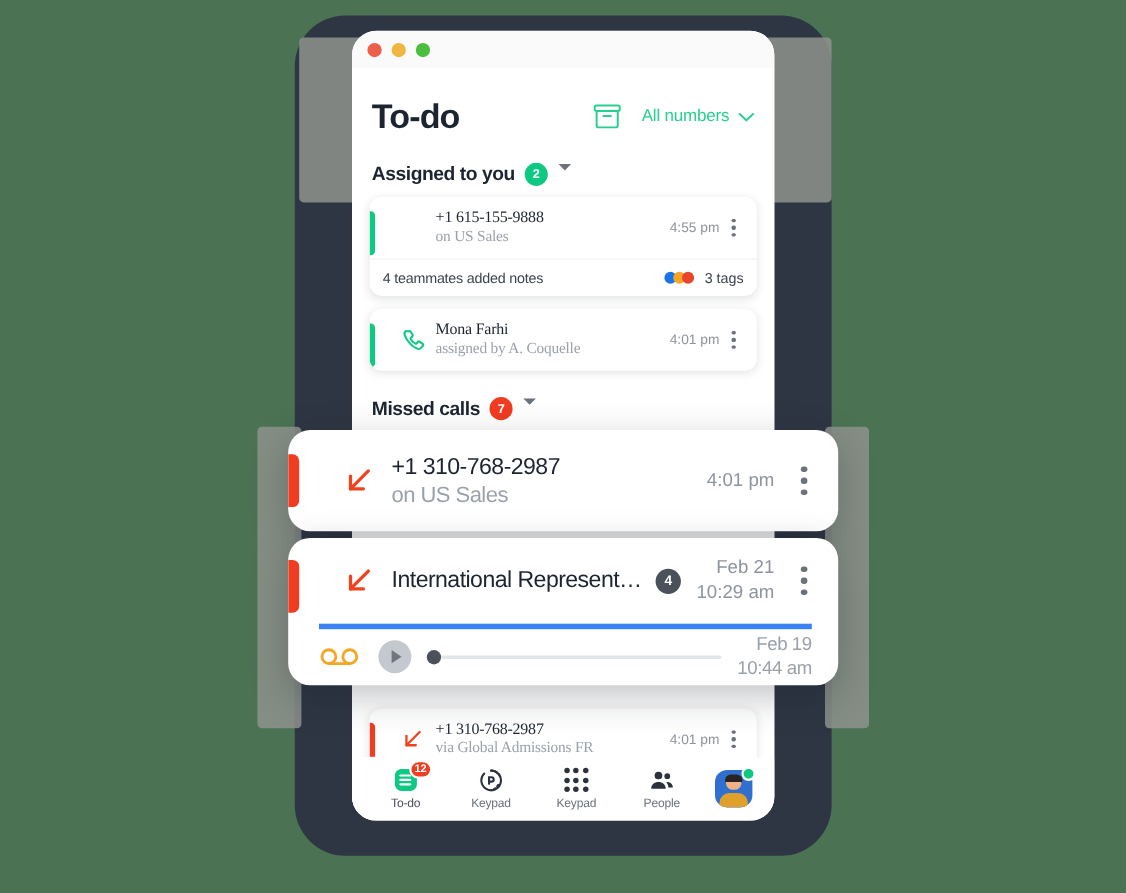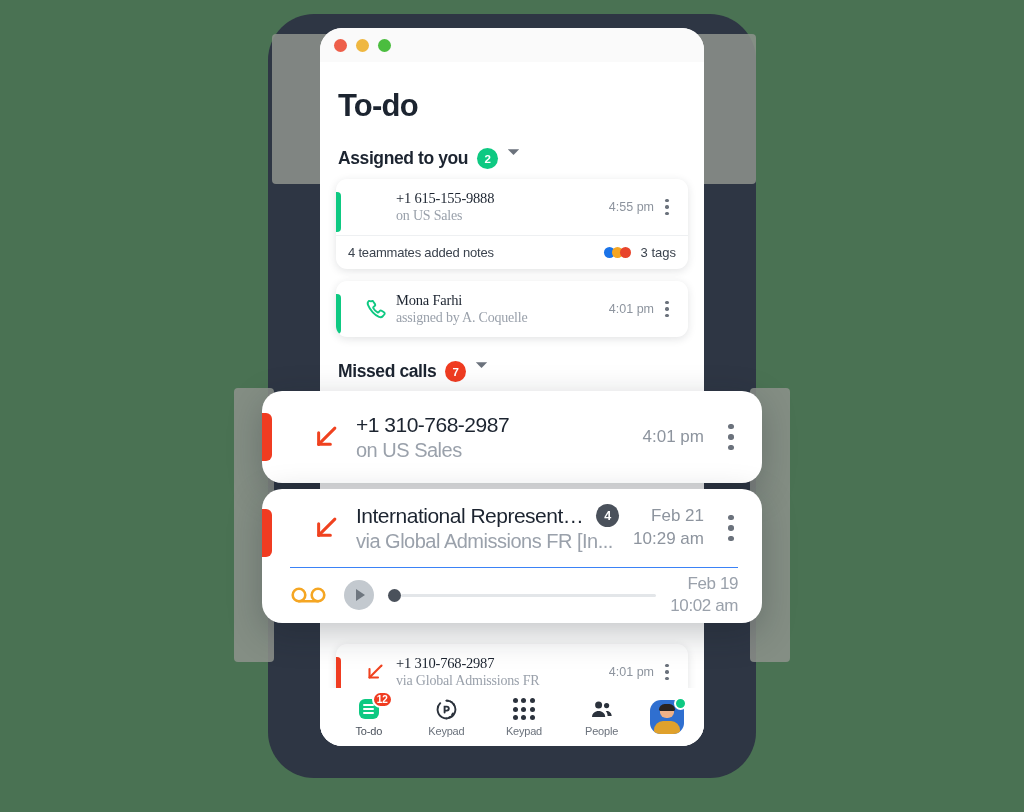--- a/index.html
+++ b/index.html
@@ -159,21 +159,21 @@
   }
   .big-time {
     font-size: 17px; color:#8d949e; white-space:nowrap;
     padding: 0 16px 0 14px; text-align:right; line-height: 1.35;
   }
   .big-kebab { flex:0 0 22px; display:flex; flex-direction:column; align-items:center; gap:5px;}
   .big-kebab i { width:5.5px; height:5.5px; border-radius:50%; background:#6b727c; display:block;}
 
   .vm-row {
     display:flex; align-items:center;
-    border-top:1px solid #3b82f6;
+    border-top:5px solid #3b82f6;
     margin: 0 24px 0 28px;
     height: 55px; gap: 14px;
   }
   .vm-ico { flex: 0 0 40px; display:flex; align-items:center;}
   .play-btn {
     flex:0 0 30px; width:30px; height:30px; border-radius:50%;
     background:#c3c9cf; display:flex; align-items:center; justify-content:center;
   }
   .play-tri {
     width:0;height:0;border-left:9px solid #6e767f;
@@ -243,20 +243,37 @@
     <div class="titlebar">
       <span class="dot red"></span>
       <span class="dot yellow"></span>
       <span class="dot green"></span>
     </div>
 
     <div class="app-body">
 
       <div class="page-head">
         <div class="page-title">To-do</div>
+        <div class="head-right">
+          <span>
+            <svg class="archive-ico" viewBox="0 0 26 24" fill="none" stroke="#27d08e" stroke-width="1.8">
+              <rect x="1.6" y="2" width="22.8" height="5" rx="1.6"></rect>
+              <path d="M3.4 7.6v12.2a2 2 0 0 0 2 2h15.2a2 2 0 0 0 2-2V7.6"></path>
+              <path d="M9.6 11.4h6.8" stroke-linecap="round"></path>
+            </svg>
+          </span>
+          <div class="numbers-pick">
+            <span class="numbers-label">All numbers</span>
+            <span>
+              <svg class="chev" viewBox="0 0 15 9" fill="none" stroke="#27d08e" stroke-width="1.8" stroke-linecap="round" stroke-linejoin="round">
+                <path d="M1.4 1.6 L7.5 7.4 L13.6 1.6"></path>
+              </svg>
+            </span>
+          </div>
+        </div>
       </div>
 
       <div class="section-head">
         <span class="section-title">Assigned to you</span>
         <span class="badge green">2</span>
         <span>
           <svg class="caret" viewBox="0 0 13 8">
               <path d="M0.8 1.2 L6.5 7 L12.2 1.2 Z" fill="#6b727c"></path>
             </svg>
         </span>
@@ -446,21 +463,20 @@
         <svg width="30" height="30" viewBox="0 0 22 22" fill="none" stroke="#f0421f" stroke-width="2.2" stroke-linecap="round" stroke-linejoin="round">
           <path d="M17.5 4.5 L5.6 16.4"></path>
           <path d="M14.2 16.4 H5.6 V7.9"></path>
         </svg>
       </div>
       <div class="big-text">
         <div class="big-title-line">
           <span class="big-title">International Representat...</span>
           <span class="count-badge">4</span>
         </div>
-        <div class="big-sub">via Global Admissions FR [In...</div>
       </div>
       <div class="big-time">
         <div>Feb 21</div>
         <div>10:29 am</div>
       </div>
       <div class="big-kebab">
           <i></i>
           <i></i>
           <i></i>
         </div>
@@ -476,18 +492,18 @@
       </div>
       <div class="play-btn">
           <span class="play-tri"></span>
         </div>
       <div class="vm-track">
         <span class="vm-knob"></span>
         <span class="vm-bar"></span>
       </div>
       <div class="vm-time">
         <div>Feb 19</div>
-        <div>10:02 am</div>
+        <div>10:44 am</div>
       </div>
     </div>
   </div>
 
 </div>
 
 </body></html>

